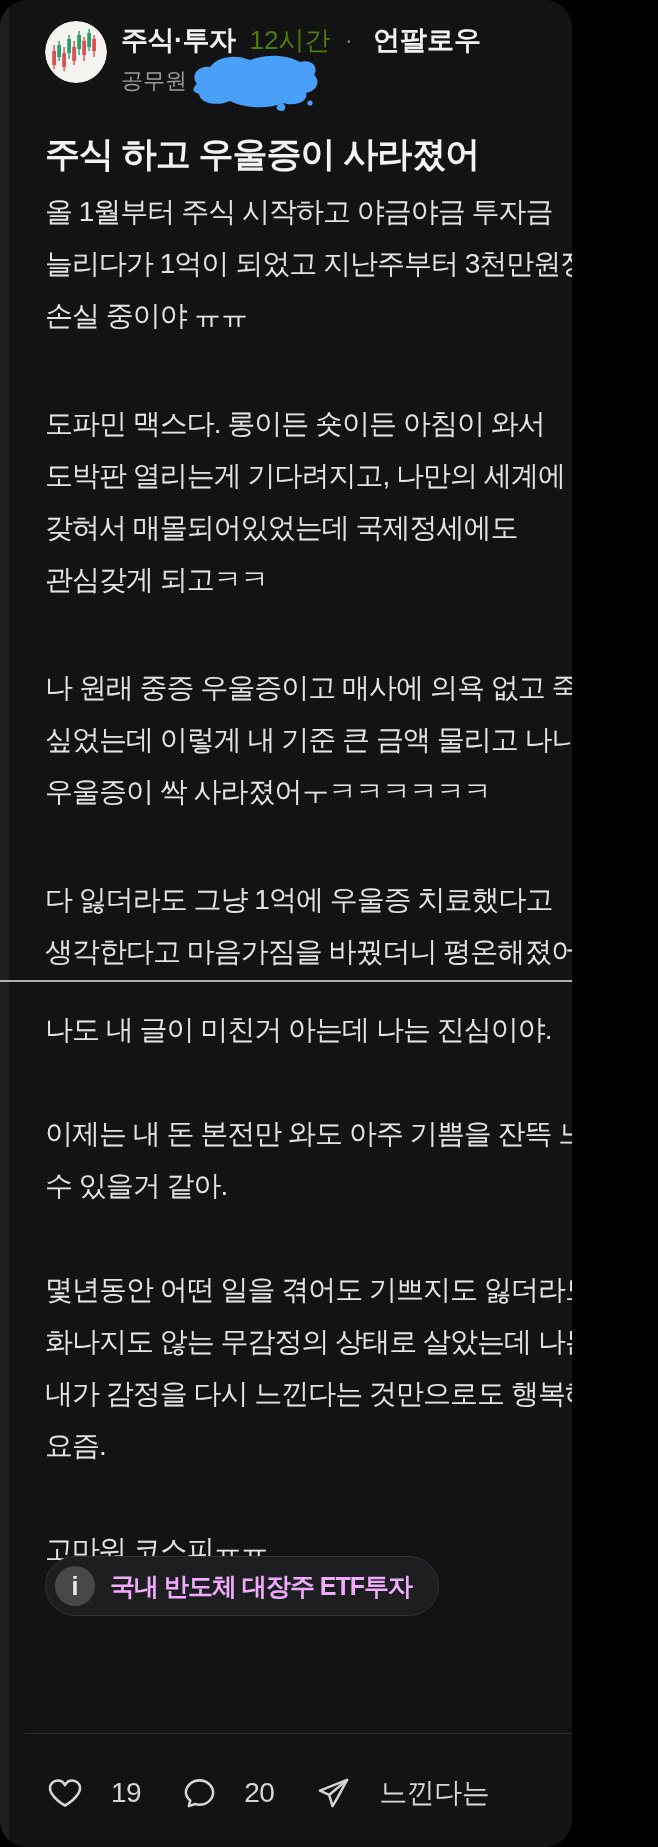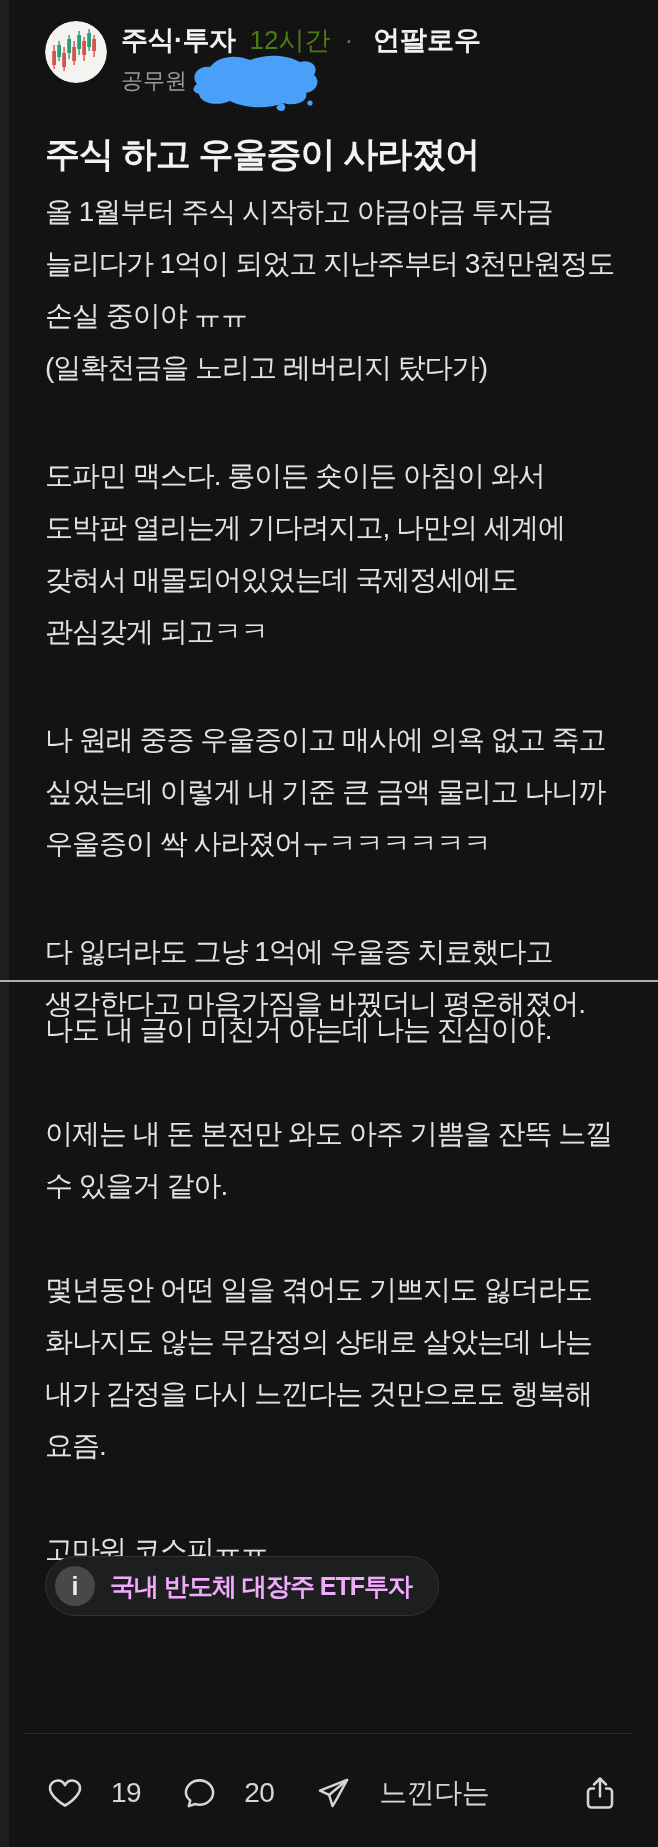--- a/index.html
+++ b/index.html
@@ -1,19 +1,20 @@
 <!DOCTYPE html>
 <html><head>
 <meta charset="utf-8">
 <style>
   html,body { margin:0; padding:0; background:#000; }
   .page {
-    position:relative; width:658px; height:1847px;
+    position:relative; width:572px; height:1847px;
     background:#131313; overflow:hidden;
     font-family:"Liberation Sans", sans-serif;
+    border-radius:27px;
     -webkit-font-smoothing:antialiased;
   }
   .edge-strip { position:absolute; left:0; top:0; width:9px; height:100%; background:#1e1e1e; }
 
   
   .header { position:absolute; left:45px; top:21px; display:flex; }
   .avatar { width:62px; height:62px; border-radius:50%; overflow:hidden; flex:none; cursor:pointer; }
   .header-text { margin-left:14px; }
   .row1 { display:flex; align-items:baseline; gap:14px; margin-top:1px; }
   .community { font-size:27px; font-weight:bold; color:#f1f1f1; letter-spacing:-0.5px; cursor:pointer; }
@@ -106,21 +107,20 @@
           <circle cx="123" cy="51" r="2.6" fill="#4aa0f8"></circle>
         </svg>
       </div>
     </div>
   </div>
 
   <div class="title">주식 하고 우울증이 사라졌어</div>
 
   <div class="content content-top">
     <p>올 1월부터 주식 시작하고 야금야금 투자금 늘리다가 1억이 되었고 지난주부터 3천만원정도 손실 중이야 ㅠㅠ</p>
-    <p class="no-gap">(일확천금을 노리고 레버리지 탔다가)</p>
     <p>도파민 맥스다. 롱이든 숏이든 아침이 와서 도박판 열리는게 기다려지고, 나만의 세계에 갖혀서 매몰되어있었는데 국제정세에도 관심갖게 되고ㅋㅋ</p>
     <p>나 원래 중증 우울증이고 매사에 의욕 없고 죽고 싶었는데 이렇게 내 기준 큰 금액 물리고 나니까 우울증이 싹 사라졌어ㅜㅋㅋㅋㅋㅋㅋ</p>
     <p>다 잃더라도 그냥 1억에 우울증 치료했다고 생각한다고 마음가짐을 바꿨더니 평온해졌어.</p>
   </div>
 
   <div class="stitch"></div>
 
   <div class="content content-bottom">
     <p>나도 내 글이 미친거 아는데 나는 진심이야.</p>
     <p>이제는 내 돈 본전만 와도 아주 기쁨을 잔뜩 느낄 수 있을거 같아.</p>

